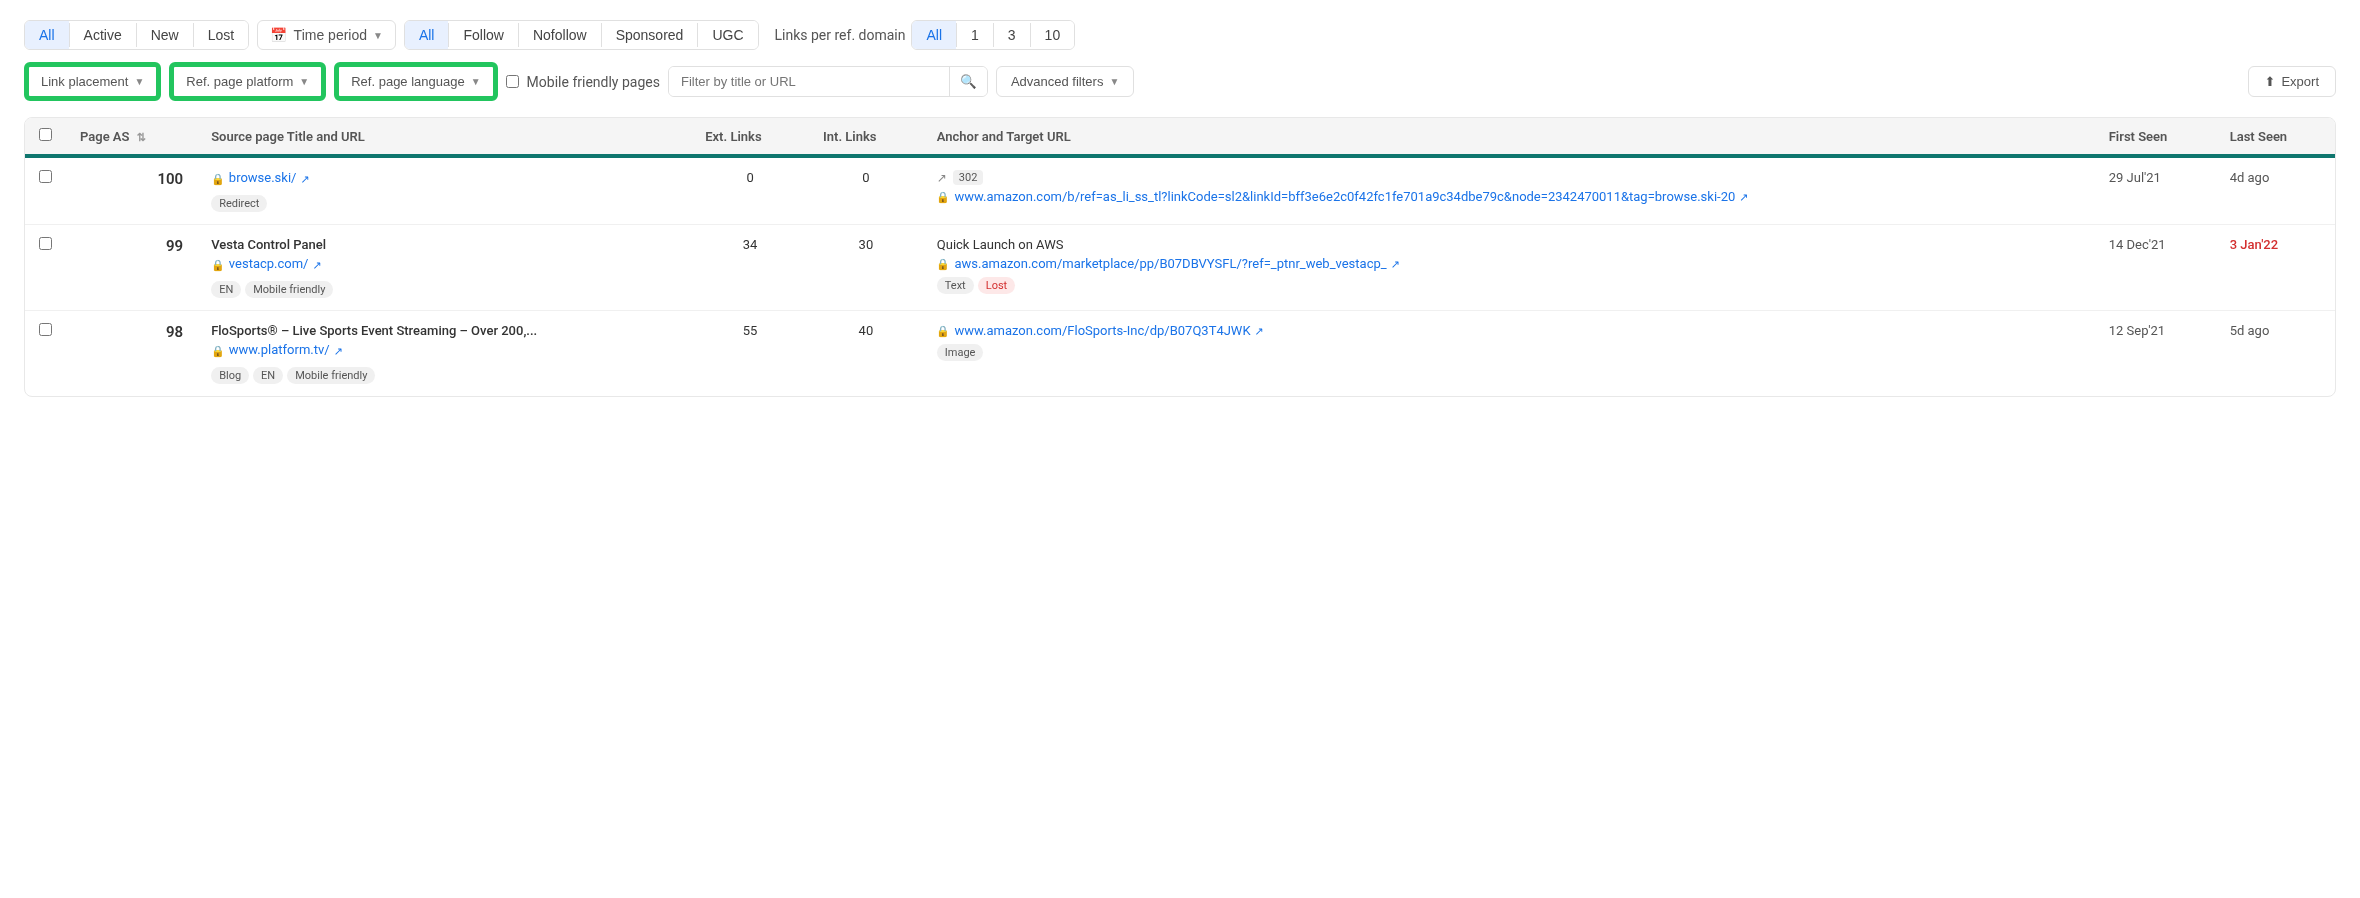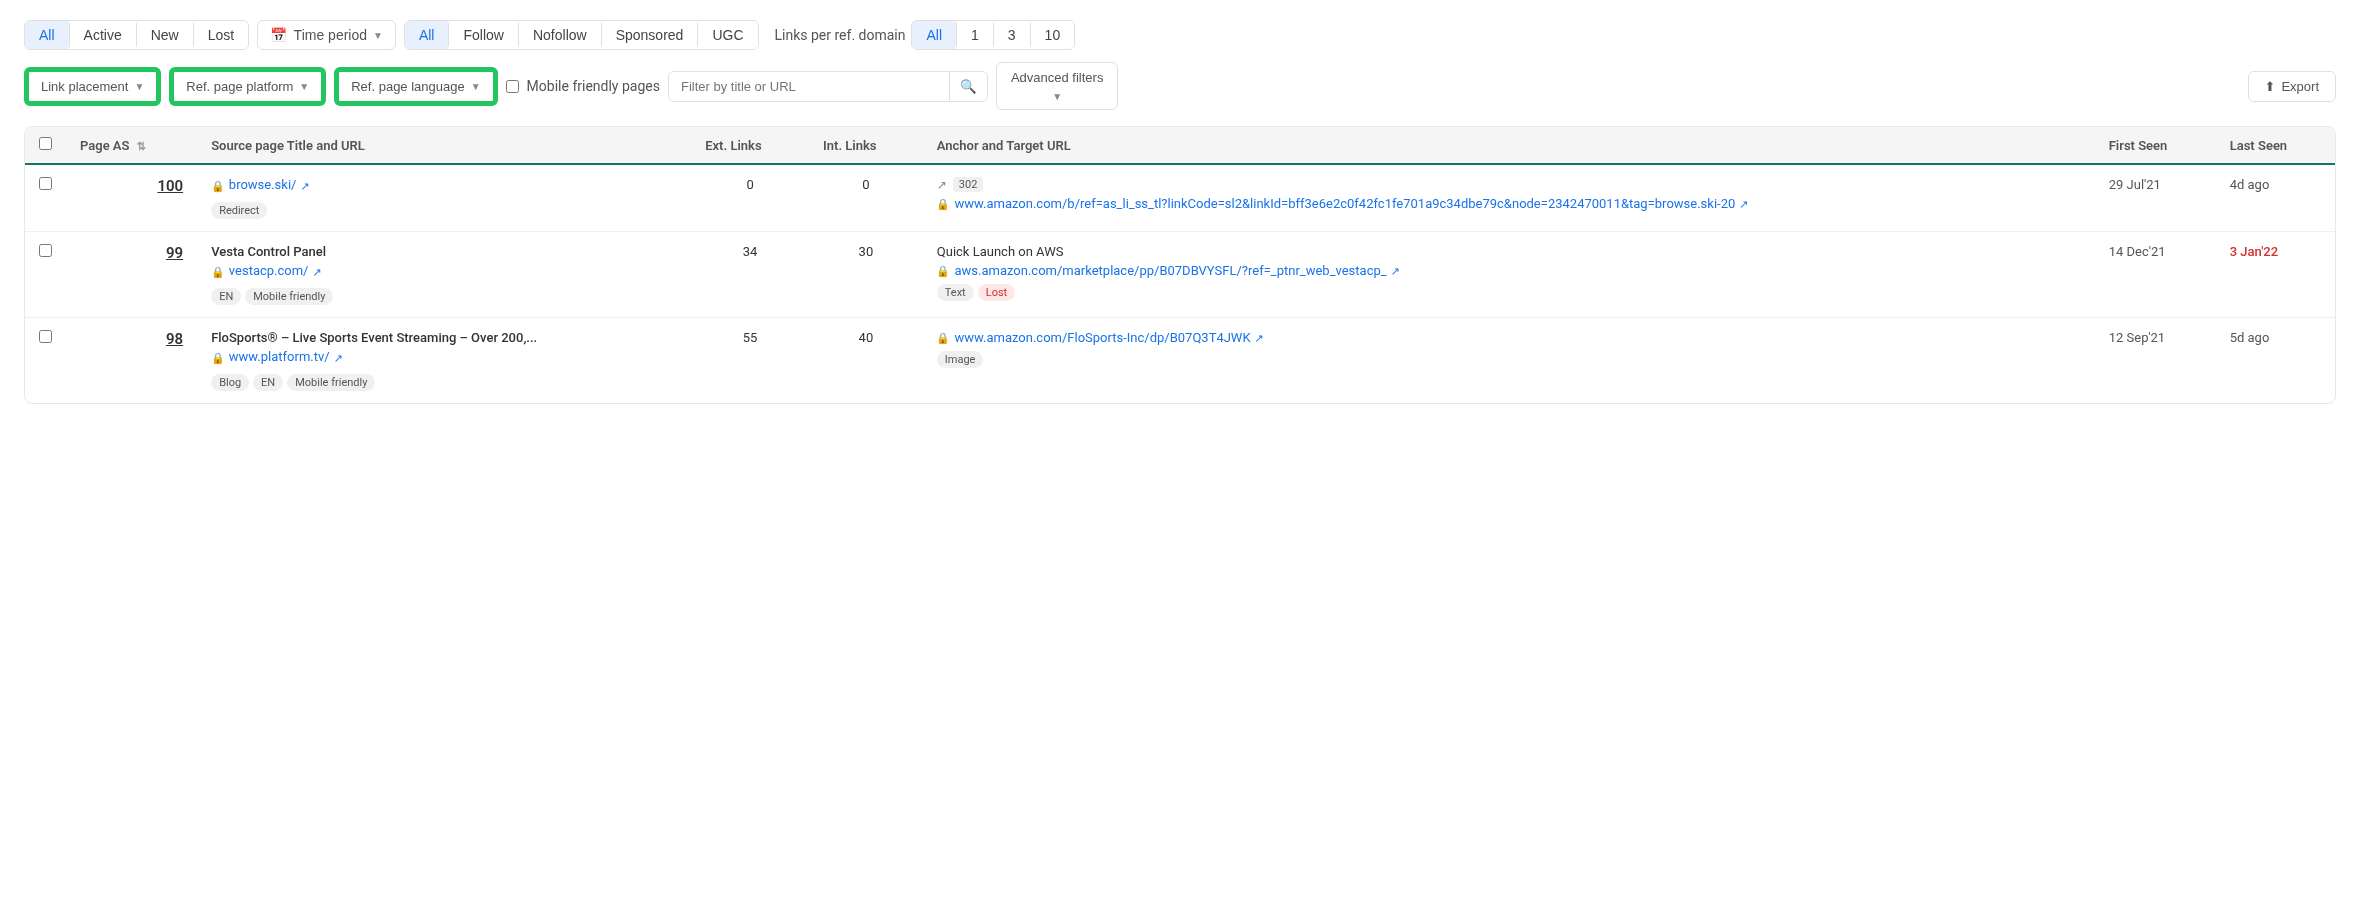--- a/index.html
+++ b/index.html
@@ -143,21 +143,20 @@
       display: flex;
       align-items: center;
       gap: 6px;
       padding: 7px 14px;
       border: 1px solid #e0e0e0;
       border-radius: 6px;
       background: #fff;
       cursor: pointer;
       font-size: 13px;
       color: #555;
-      flex-direction: column;
     }
     .export-btn {
       display: flex;
       align-items: center;
       gap: 6px;
       padding: 7px 16px;
       border: 1px solid #e0e0e0;
       border-radius: 6px;
       background: #fff;
       cursor: pointer;
@@ -169,21 +168,21 @@
       border: 1px solid #e8e8e8;
       border-radius: 8px;
       overflow: hidden;
     }
     table {
       width: 100%;
       border-collapse: collapse;
     }
     thead tr {
       background: #f5f5f5;
-      border-bottom: 2px solid #0f766e;
+      border-bottom: 4px solid #0f766e;
     }
     th {
       padding: 10px 14px;
       text-align: left;
       font-size: 13px;
       font-weight: 600;
       color: #555;
       white-space: nowrap;
     }
     th.sortable { cursor: pointer; }
@@ -195,21 +194,20 @@
       border-bottom: 1px solid #f0f0f0;
     }
     tbody tr:last-child td { border-bottom: none; }
     .checkbox-cell { width: 36px; }
     .checkbox-cell input { cursor: pointer; }
     .as-score {
       font-size: 15px;
       font-weight: 600;
       color: #333;
       text-align: right;
-      text-decoration: underline;
     }
     .source-title {
       font-weight: 500;
       color: #333;
       margin-bottom: 4px;
     }
     .source-url {
       display: flex;
       align-items: center;
       gap: 4px;

